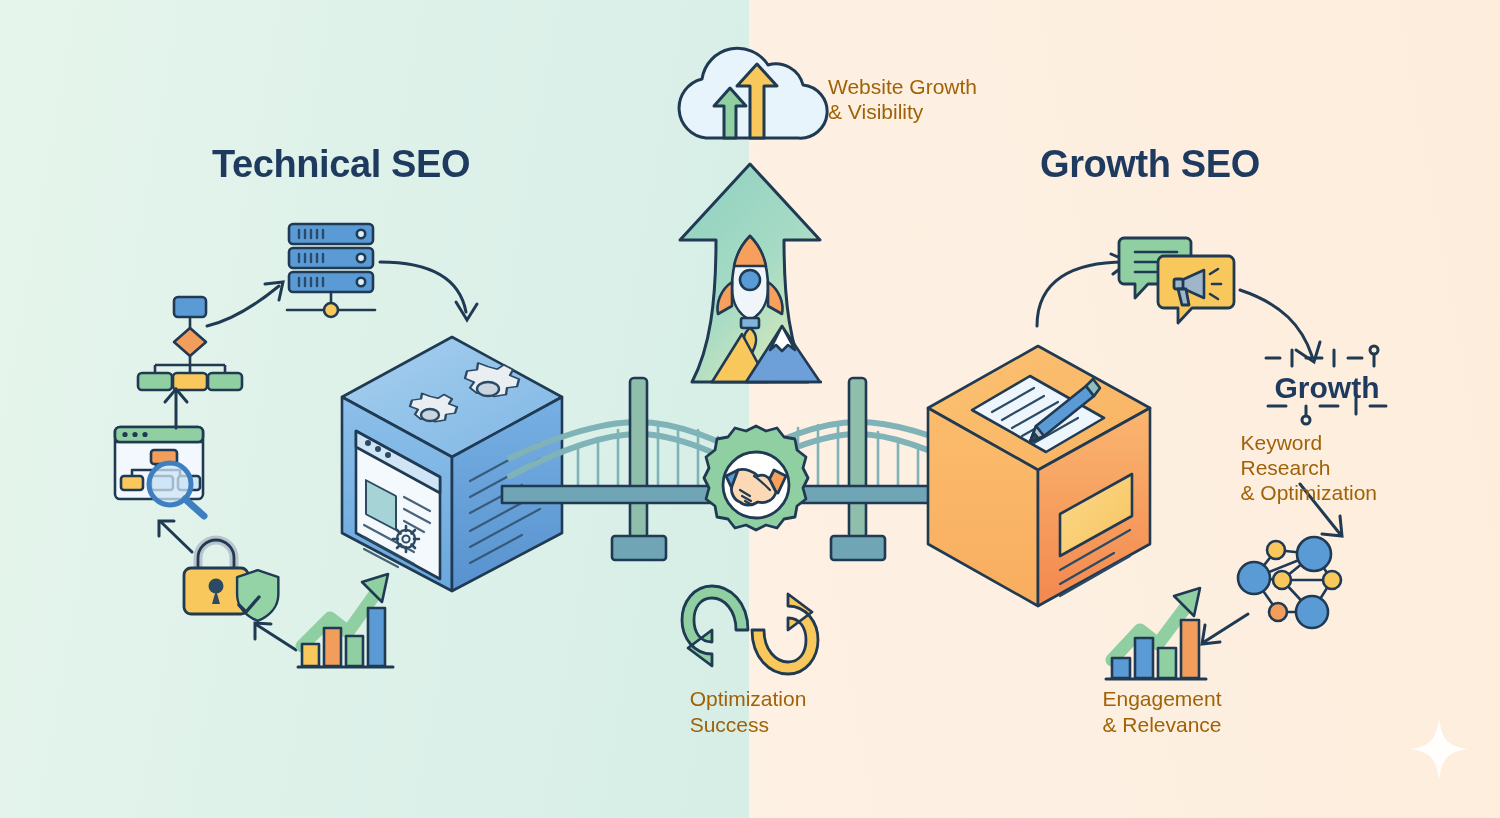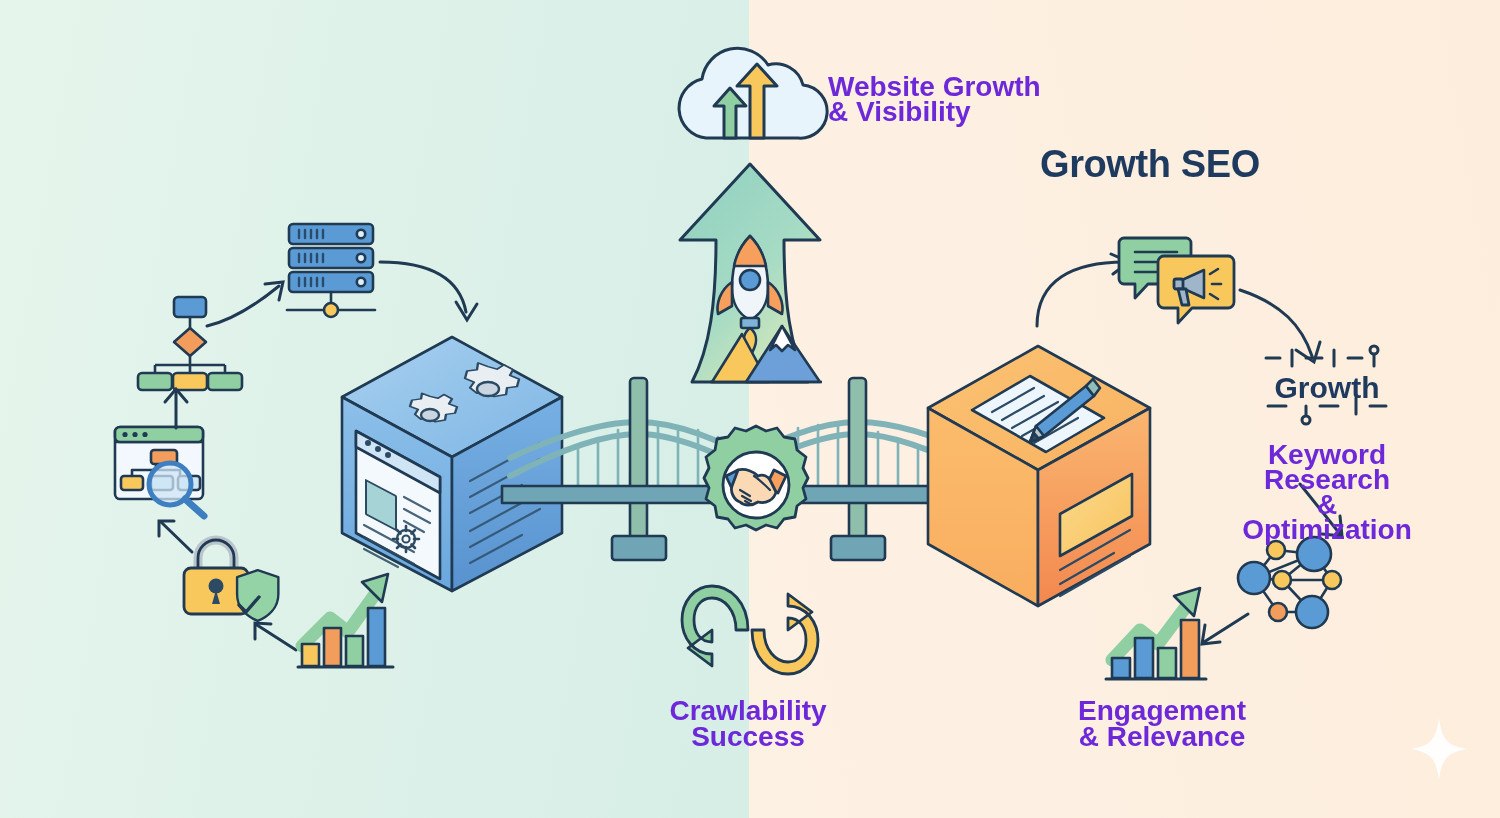--- a/index.html
+++ b/index.html
@@ -27,27 +27,27 @@
     font-weight:bold;
     font-size:38px;
     letter-spacing:-0.4px;
     white-space:nowrap;
   }
   #h-technical { left:212px; top:143px; }
   #h-content   { left:1040px; top:143px; }
 
   .caption {
     position:absolute;
-    color:#6d28d9;
-    font-size:28px;
-    font-weight:bold;
+    color:#a16207;
+    font-size:21px;
+    font-weight:normal;
     line-height:26px;
     white-space:pre-line;
   }
-  .caption.center { text-align:center; transform:translateX(-50%);margin-top:12px; }
+  .caption.center { text-align:left; transform:translateX(-50%); }
 
   #cap-growth      { left:828px; top:74px; line-height:25px; text-align:left; }
   #cap-sitespeed   { left:346px; top:686px; }
   #cap-sustainable { left:748px; top:686px; }
   #cap-engagement  { left:1162px; top:686px; }
   #cap-keyword     { left:1327px; top:430px; line-height:25px; }
 
   #kw-word {
     position:absolute; left:1327px; top:371px;
     transform:translateX(-50%);
@@ -505,27 +505,28 @@
       <rect x="54" y="66" width="18" height="30" fill="#8fcfa2"></rect>
       <rect x="77" y="38" width="18" height="58" fill="#f39d5c"></rect>
       <path d="M2 97 h100" fill="none" stroke-width="3" stroke-linecap="round"></path>
     </g>
   </svg>
 
   <svg class="sparkle" width="58" height="62" viewBox="0 0 58 62">
     <path d="M29 0 C32 22 38 28 58 31 C38 34 32 40 29 62 C26 40 20 34 0 31 C20 28 26 22 29 0 Z" fill="#ffffff" opacity="0.9"></path>
   </svg>
 
+  <div class="heading" id="h-technical">Technical SEO</div>
   <div class="heading" id="h-content">Growth SEO</div>
 
   <div class="caption" id="cap-growth">Website Growth
 &amp; Visibility</div>
 
 
-  <div class="caption center" id="cap-sustainable">Crawlability
+  <div class="caption center" id="cap-sustainable">Optimization
 Success</div>
 
   <div class="caption center" id="cap-engagement">Engagement
 &amp; Relevance</div>
 
   <div class="caption center" id="cap-keyword">Keyword Research
 &amp; Optimization</div>
 
   <div id="kw-word">Growth</div>
 

